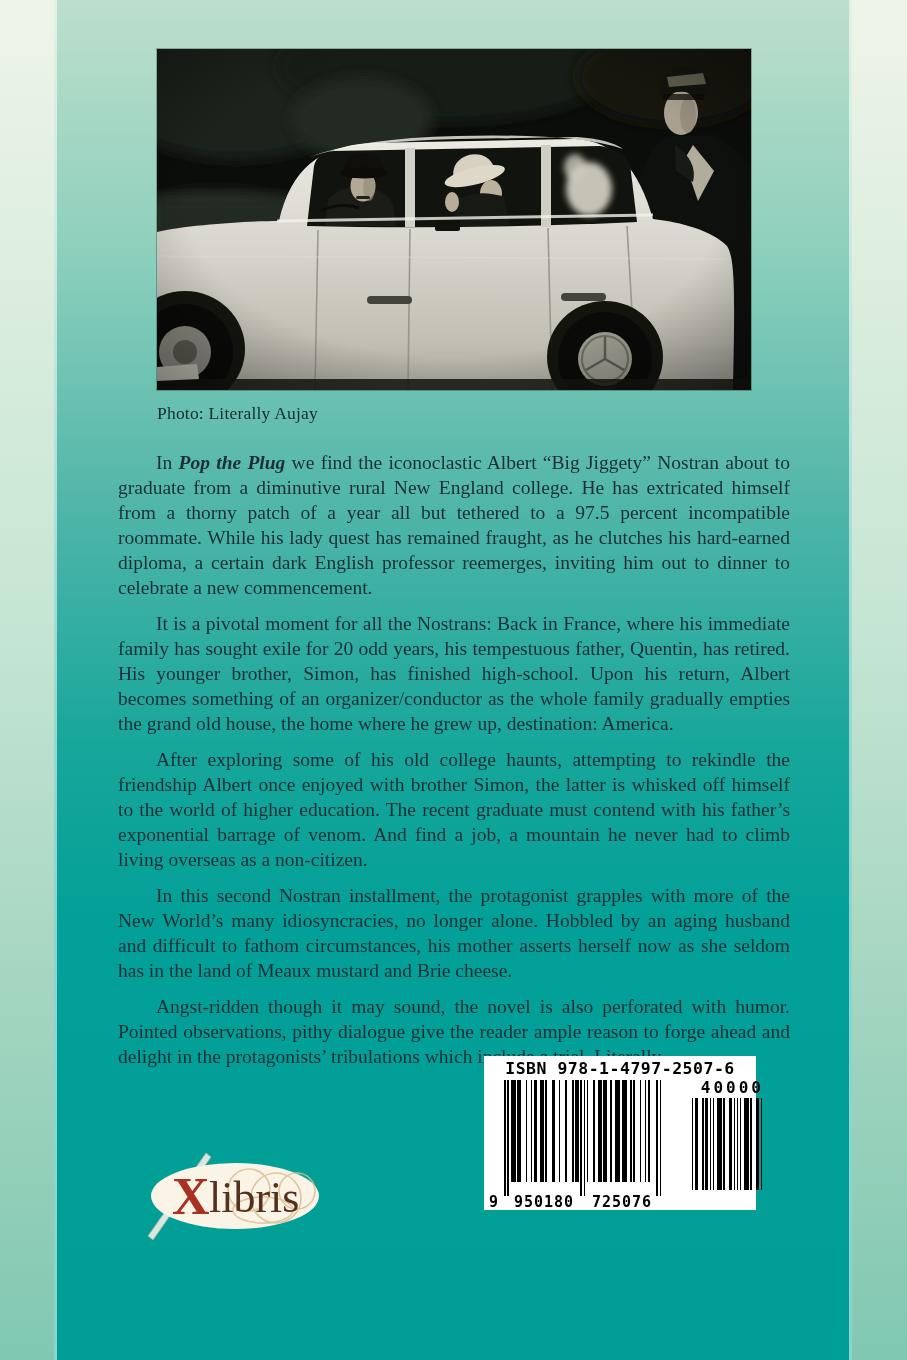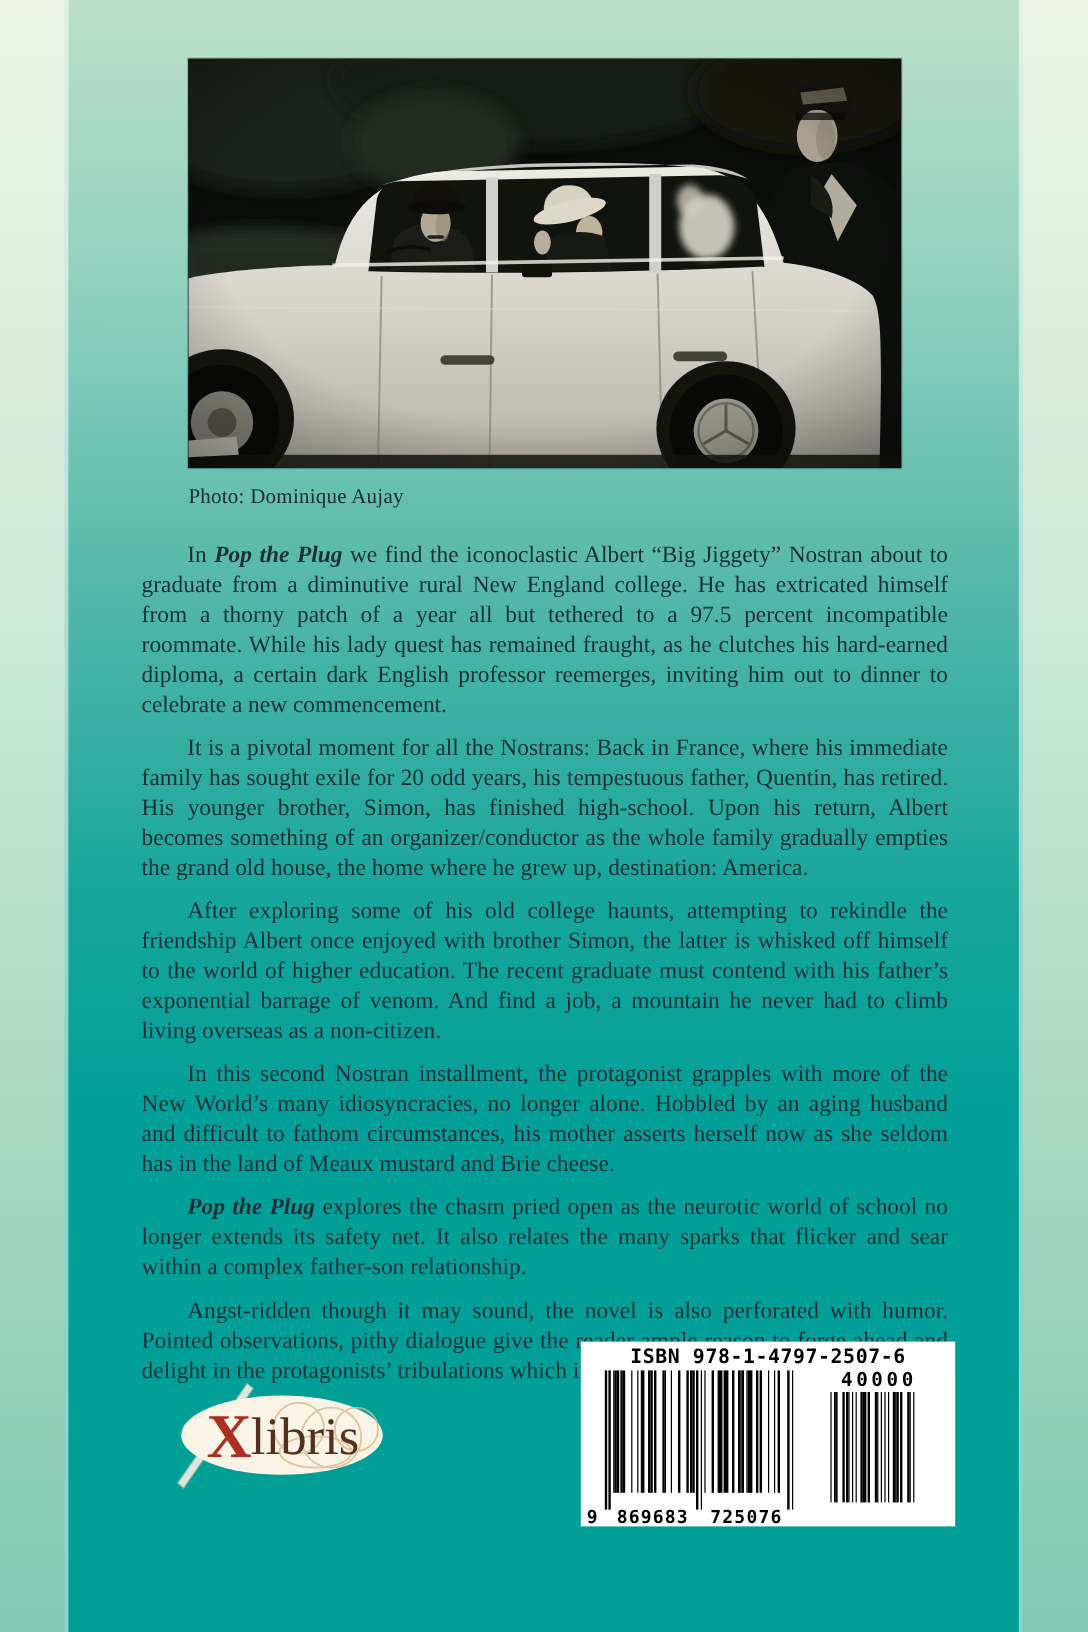--- a/index.html
+++ b/index.html
@@ -19,21 +19,21 @@
   .photo svg{display:block;width:100%;height:100%;}
   .caption{position:absolute;left:100px;top:403px;font-size:17.5px;color:#182b31;
            letter-spacing:.2px;}
   .blurb{position:absolute;left:61px;top:450px;width:672px;color:#1c2f36;}
   .blurb p{margin:0 0 11px 0;text-indent:38px;text-align:justify;
            font-size:19.5px;line-height:25px;}
   .book-title{font-weight:bold;font-style:italic;}
   
   .logo{position:absolute;left:88px;top:1150px;width:200px;height:95px;}
   
-  .barcode-box{position:absolute;left:427px;top:1118px;width:312px;height:154px;
+  .barcode-box{position:absolute;left:427px;top:1056px;width:272px;height:154px;
                background:#ffffff;color:#000;}
   .isbn{position:absolute;top:3px;left:0;width:100%;text-align:center;
         font:700 16.5px "DejaVu Sans Mono", monospace;letter-spacing:.5px;white-space:nowrap;}
   .bc-row{position:absolute;left:20px;top:24px;display:flex;align-items:flex-start;}
   .bc-main{position:relative;width:158px;height:130px;}
   .ean-bars{display:flex;align-items:flex-start;}
   .ean-digits span{position:absolute;bottom:-1px;
         font:700 15px "DejaVu Sans Mono", monospace;letter-spacing:1px;}
   .d9{left:-15px;}
   .g1{left:8px;width:64px;text-align:center;}
@@ -147,28 +147,27 @@
               <path d="M448,310 L429,321"></path>
               <path d="M448,310 L467,321"></path>
           </g>
           <rect x="0" y="330" width="594" height="11" fill="#15160f" opacity=".85"></rect>
           <path d="M0,318 L40,315 L42,330 L0,332 Z" fill="#c6c5bb"></path>
         </g>
         <rect width="594" height="341" fill="url(#vig)"></rect>
       </svg>
     </div>
 
-    <div class="caption">Photo: Dominique Aujay</div>
+    <div class="caption">Photo: Literally Aujay</div>
 
     <div class="blurb">
         <p><span>In </span><span class="book-title">Pop the Plug</span><span> we find the iconoclastic Albert “Big Jiggety” Nostran about to graduate from a diminutive rural New England college. He has extricated himself from a thorny patch of a year all but tethered to a 97.5 percent incompatible roommate. While his lady quest has remained fraught, as he clutches his hard-earned diploma, a certain dark English professor reemerges, inviting him out to dinner to celebrate a new commencement.</span></p>
         <p><span>It is a pivotal moment for all the Nostrans: Back in France, where his immediate family has sought exile for 20 odd years, his tempestuous father, Quentin, has retired. His younger brother, Simon, has finished high-school. Upon his return, Albert becomes something of an organizer/conductor as the whole family gradually empties the grand old house, the home where he grew up, destination: America.</span></p>
         <p><span>After exploring some of his old college haunts, attempting to rekindle the friendship Albert once enjoyed with brother Simon, the latter is whisked off himself to the world of higher education. The recent graduate must contend with his father’s exponential barrage of venom. And find a job, a mountain he never had to climb living overseas as a non-citizen.</span></p>
         <p><span>In this second Nostran installment, the protagonist grapples with more of the New World’s many idiosyncracies, no longer alone. Hobbled by an aging husband and difficult to fathom circumstances, his mother asserts herself now as she seldom has in the land of Meaux mustard and Brie cheese.</span></p>
-        <p><span class="book-title">Pop the Plug</span><span> explores the chasm pried open as the neurotic world of school no longer extends its safety net. It also relates the many sparks that flicker and sear within a complex father-son relationship.</span></p>
         <p><span>Angst-ridden though it may sound, the novel is also perforated with humor. Pointed observations, pithy dialogue give the reader ample reason to forge ahead and delight in the protagonists’ tribulations which include a trial. Literally.</span></p>
       </div>
 
     <svg class="logo" viewBox="0 0 200 95">
       <polygon points="3,86 61,3 66,7 8,90" fill="#dcead f"></polygon>
       <polygon points="3,86 61,3 66,7 8,90" fill="#d9e8df" stroke="#9db8ab" stroke-width="1"></polygon>
       <ellipse cx="90" cy="46" rx="84" ry="33" fill="#faf4e6"></ellipse>
       <g fill="none" stroke="#d9bb90" stroke-width="1.6" opacity=".8">
         <circle cx="104" cy="40" r="21"></circle>
         <circle cx="131" cy="48" r="25"></circle>
@@ -275,21 +274,21 @@
               <div style="width: 1.66px; height: 102px; background: transparent; flex: 0 0 auto;"></div>
               <div style="width: 1.66px; height: 102px; background: transparent; flex: 0 0 auto;"></div>
               <div style="width: 1.66px; height: 102px; background: transparent; flex: 0 0 auto;"></div>
               <div style="width: 1.66px; height: 102px; background: transparent; flex: 0 0 auto;"></div>
               <div style="width: 1.66px; height: 116px; background: rgb(0, 0, 0); flex: 0 0 auto;"></div>
               <div style="width: 1.66px; height: 116px; background: transparent; flex: 0 0 auto;"></div>
               <div style="width: 1.66px; height: 116px; background: rgb(0, 0, 0); flex: 0 0 auto;"></div>
             </div>
           <div class="ean-digits">
             <span class="d9">9</span>
-            <span class="g1">869683</span>
+            <span class="g1">950180</span>
             <span class="g2">725076</span>
           </div>
         </div>
         <div class="bc-supp">
           <div class="supp-label">40000</div>
           <div class="supp-bars">
               <div style="width: 1.5px; height: 92px; background: transparent; flex: 0 0 auto;"></div>
               <div style="width: 1.5px; height: 92px; background: rgb(0, 0, 0); flex: 0 0 auto;"></div>
               <div style="width: 1.5px; height: 92px; background: transparent; flex: 0 0 auto;"></div>
               <div style="width: 1.5px; height: 92px; background: rgb(0, 0, 0); flex: 0 0 auto;"></div>

